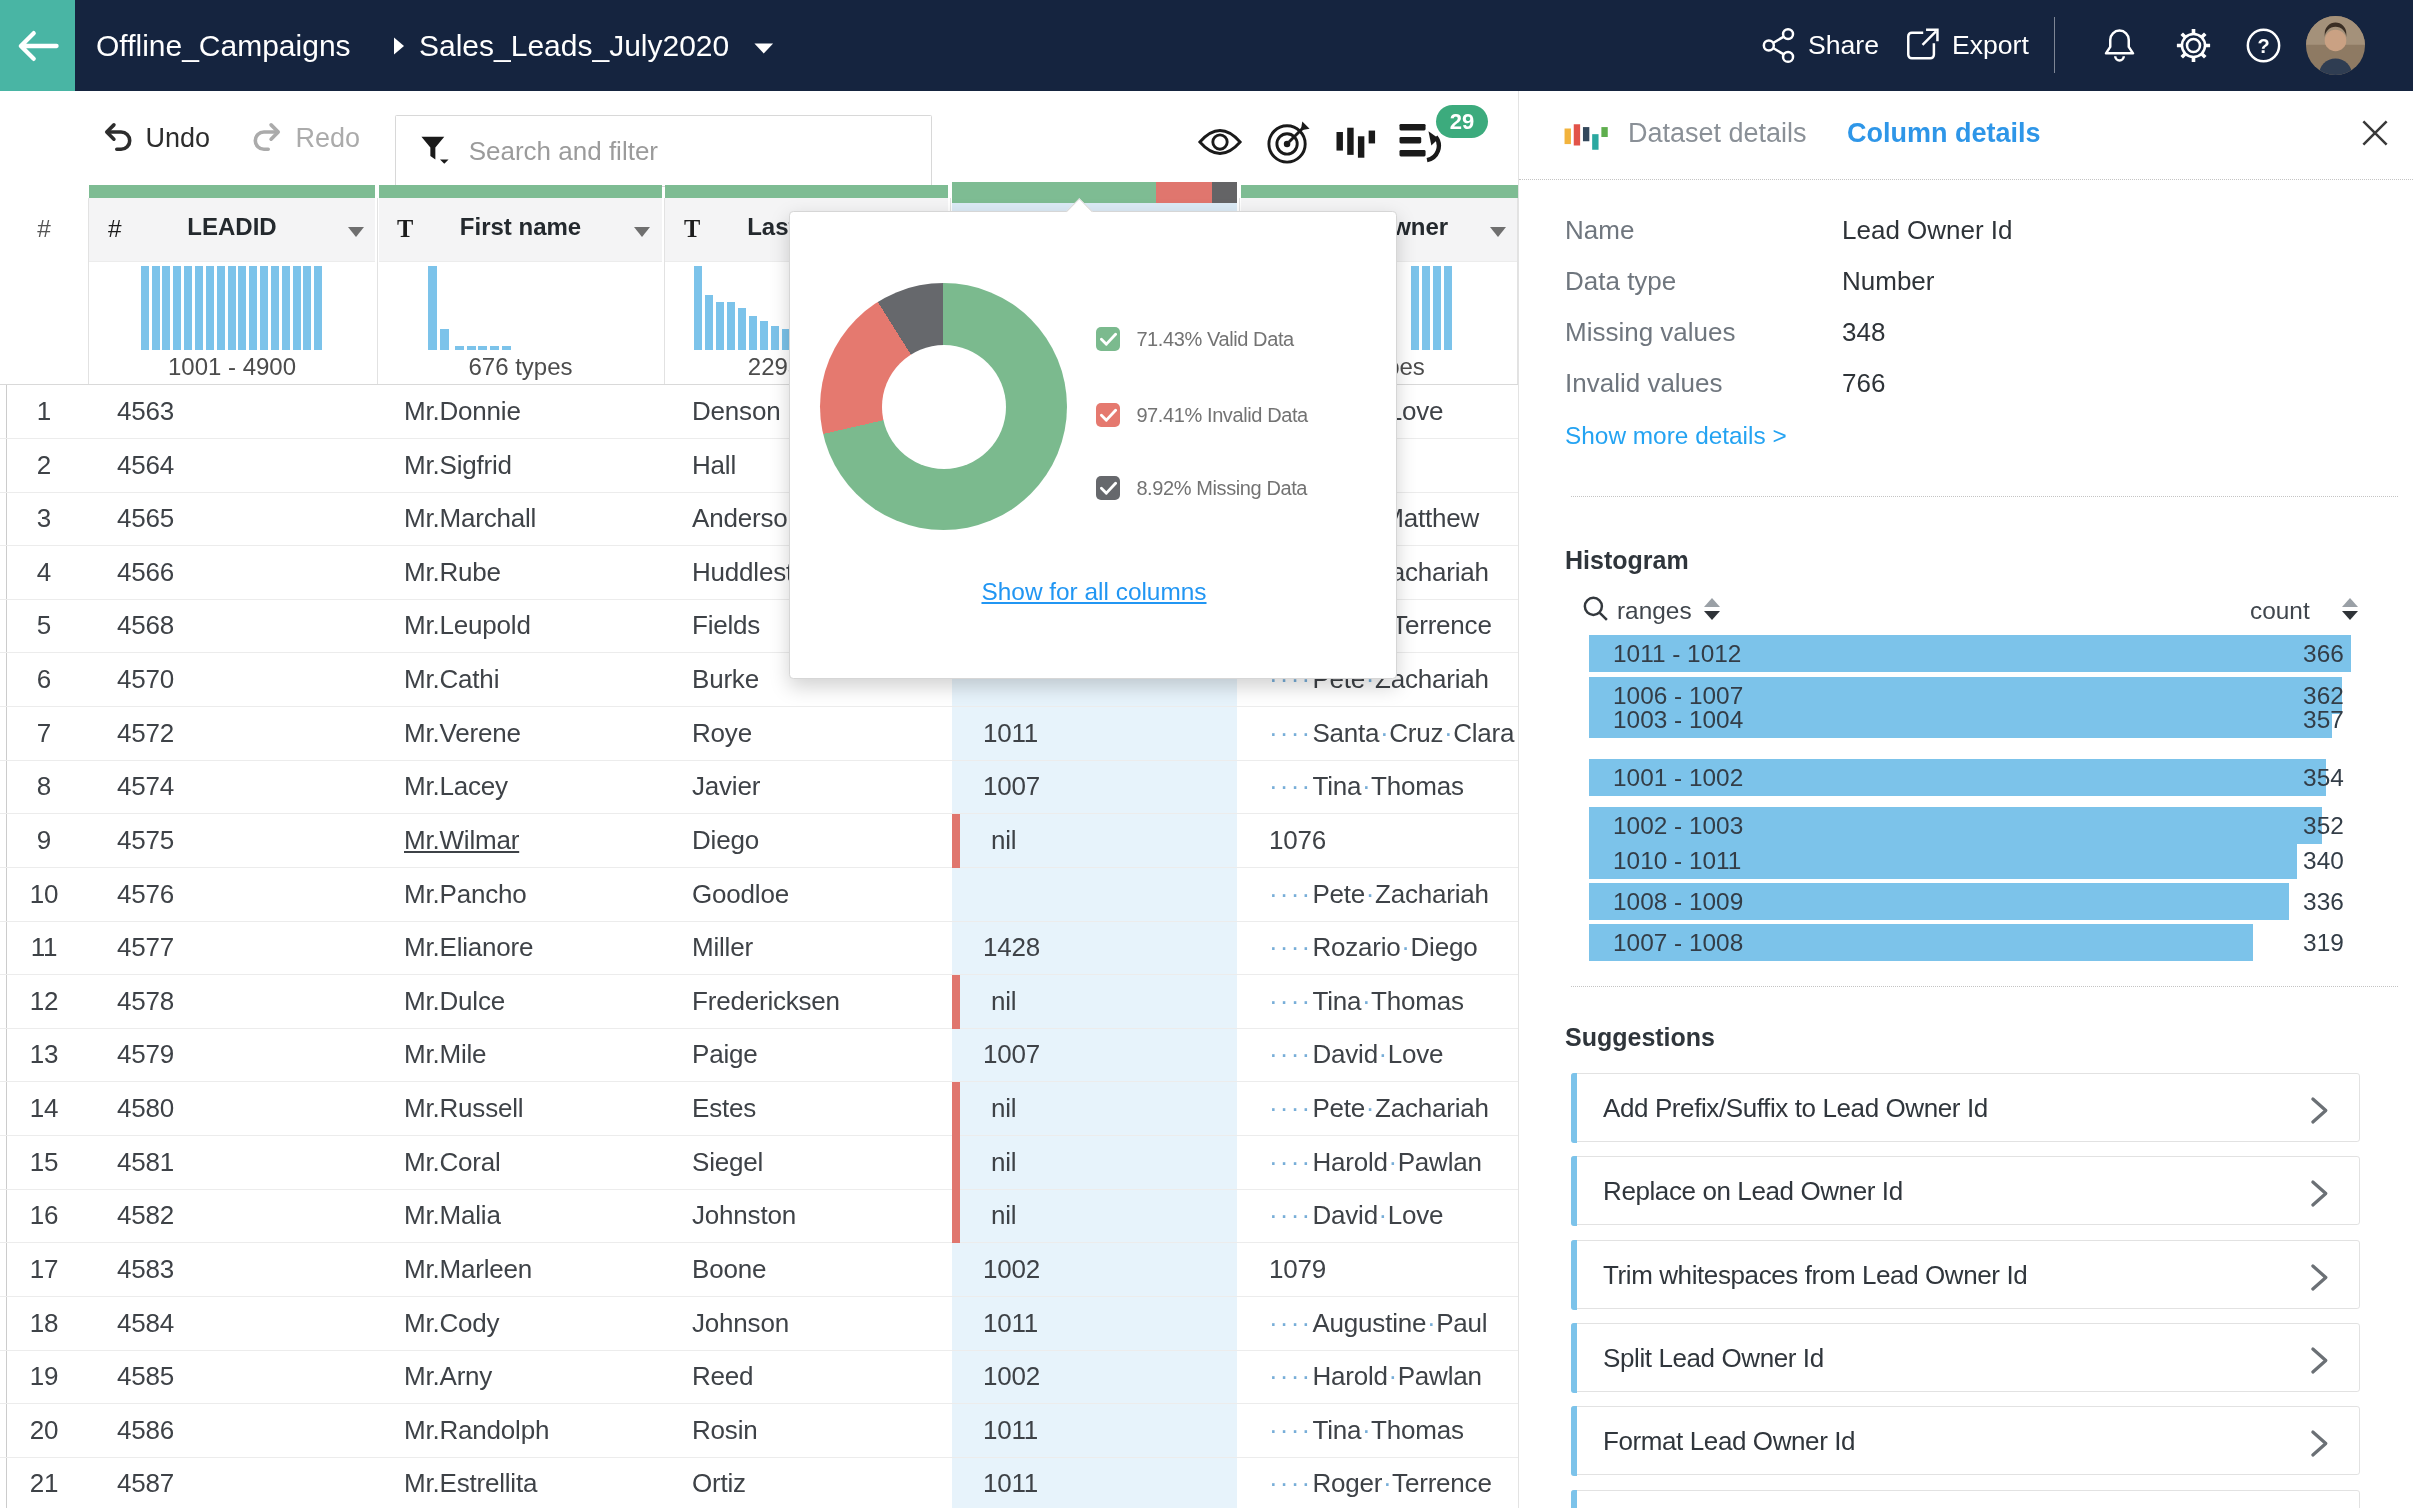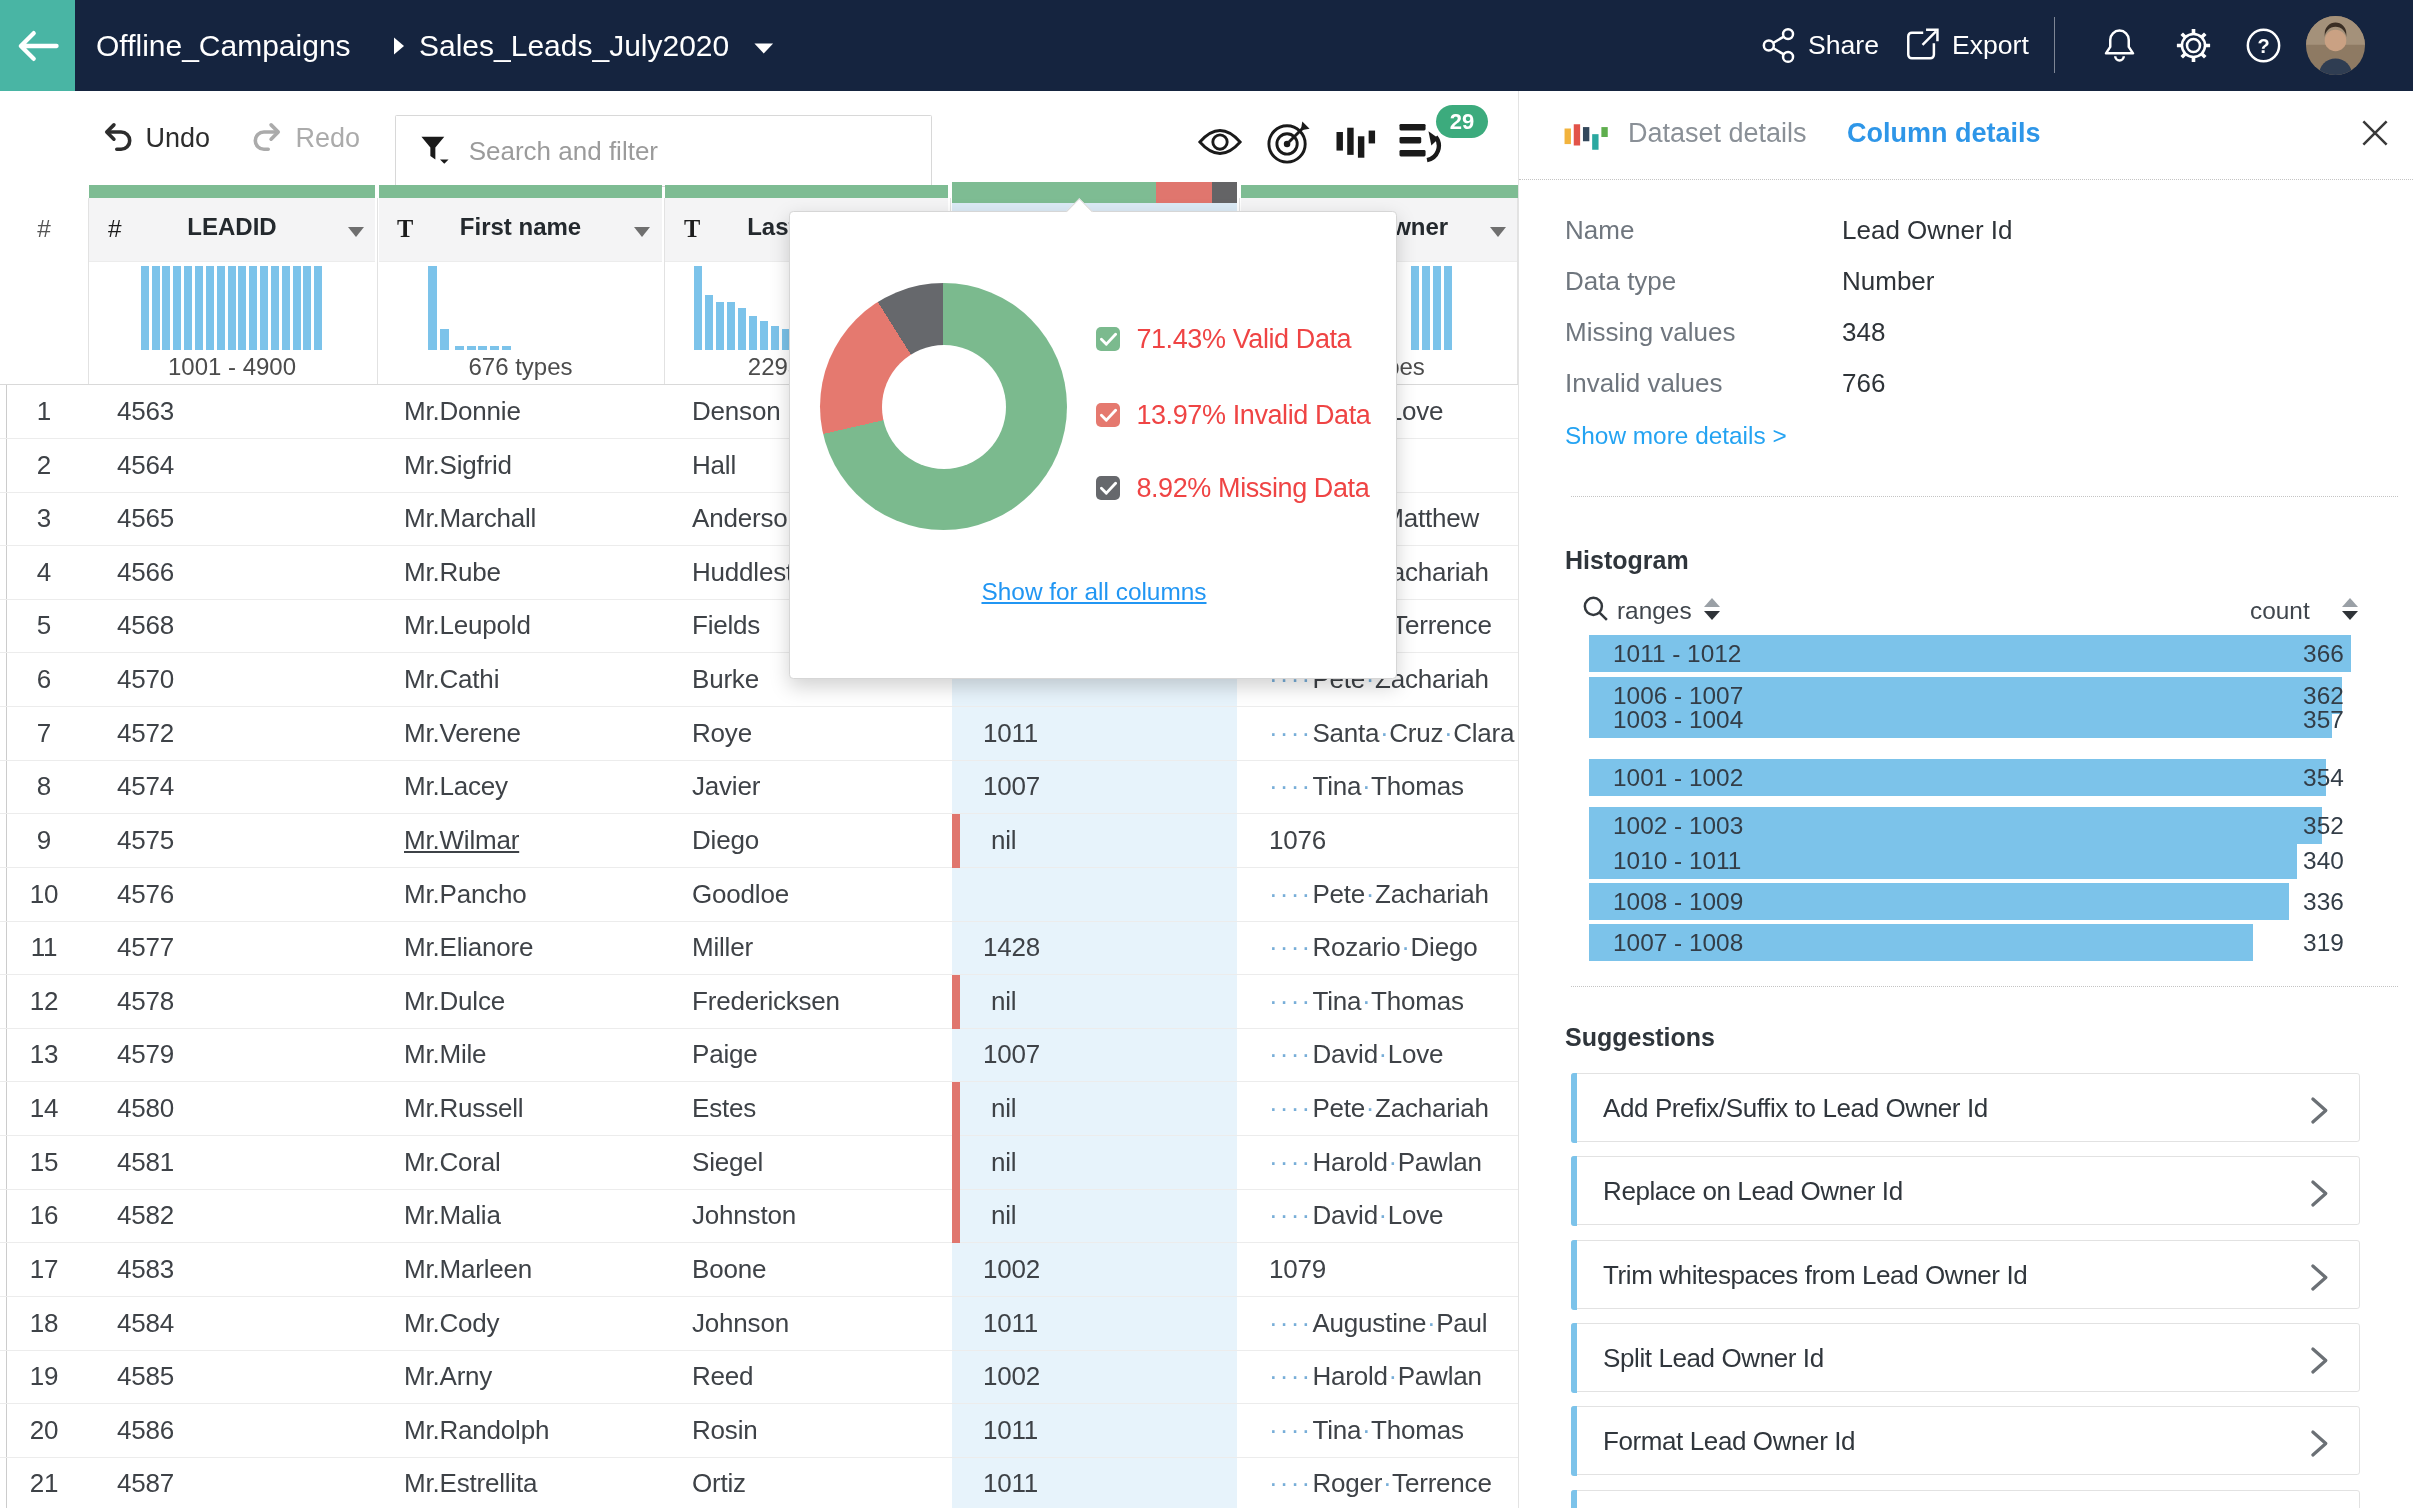--- a/index.html
+++ b/index.html
@@ -64,21 +64,21 @@
   .dots { color:var(--dotblue); letter-spacing:2.2px; }
   .wsep { color:var(--dotblue); padding:0 0.7px; }
 
   
   #popup { left:789px; top:211px; width:608px; height:468px; background:#fff; border-radius:4.3px; border:0.7px solid #d6d6d6; box-shadow:0 7.2px 20px rgba(0,0,0,.18); z-index:40; }
   #popup-arrow { left:280px; top:-10px; width:18.7px; height:18.7px; background:#fff; transform:rotate(45deg); border-left:0.7px solid #d6d6d6; border-top:0.7px solid #d6d6d6; }
   #donut { left:30px; top:71px; width:247px; height:247px; border-radius:50%; }
   #donut::after { content:""; position:absolute; left:62px; top:62px; width:124px; height:124px; border-radius:50%; background:#fff; }
   .legend-item { left:306px; height:24.4px; display:flex; align-items:center; gap:16px; }
   .legend-box { width:24.4px; height:24.4px; border-radius:5px; display:flex; align-items:center; justify-content:center; flex:0 0 auto; }
-  .legend-lbl { font-size:27px; letter-spacing:-0.4px; color:#ef4444; white-space:nowrap; }
+  .legend-lbl { font-size:20px; letter-spacing:-0.4px; color:#737373; white-space:nowrap; }
   #popup-link { left:0; top:366px; width:608px; text-align:center; font-size:24.4px; color:var(--link); text-decoration:underline; cursor:pointer; }
 
   
   #panel { left:1518px; top:91px; width:896px; height:1418px; background:#fff; border-left:1.4px solid #e3e3e3; z-index:10; }
   .p-abs { position:absolute; }
   #tab-icon { left:45px; top:29px; }
   #tab-dataset { left:109px; top:27px; font-size:27px; color:#8a9097; cursor:pointer; }
   #tab-column { left:328px; top:27px; font-size:27px; font-weight:bold; color:#2e96e8; cursor:pointer; }
   #panel-close { left:840px; top:26px; cursor:pointer; }
   .dotted { height:0; border-top:1.4px dotted #c4c4c4; }
@@ -514,21 +514,21 @@
             </svg>
           </div>
           <div class="legend-lbl">71.43% Valid Data</div>
         </div>
         <div class="abs legend-item" style="top: 191px;">
           <div class="legend-box" style="background: var(--donutred);">
             <svg width="17" height="14.4" viewBox="0 0 24 20">
               <path d="M2 10 L9 17 L22 3" stroke="#fff" stroke-width="4" fill="none" stroke-linecap="round" stroke-linejoin="round"></path>
             </svg>
           </div>
-          <div class="legend-lbl">13.97% Invalid Data</div>
+          <div class="legend-lbl">97.41% Invalid Data</div>
         </div>
         <div class="abs legend-item" style="top: 264px;">
           <div class="legend-box" style="background: var(--donutgray);">
             <svg width="17" height="14.4" viewBox="0 0 24 20">
               <path d="M2 10 L9 17 L22 3" stroke="#fff" stroke-width="4" fill="none" stroke-linecap="round" stroke-linejoin="round"></path>
             </svg>
           </div>
           <div class="legend-lbl">8.92% Missing Data</div>
         </div>
       </div>

